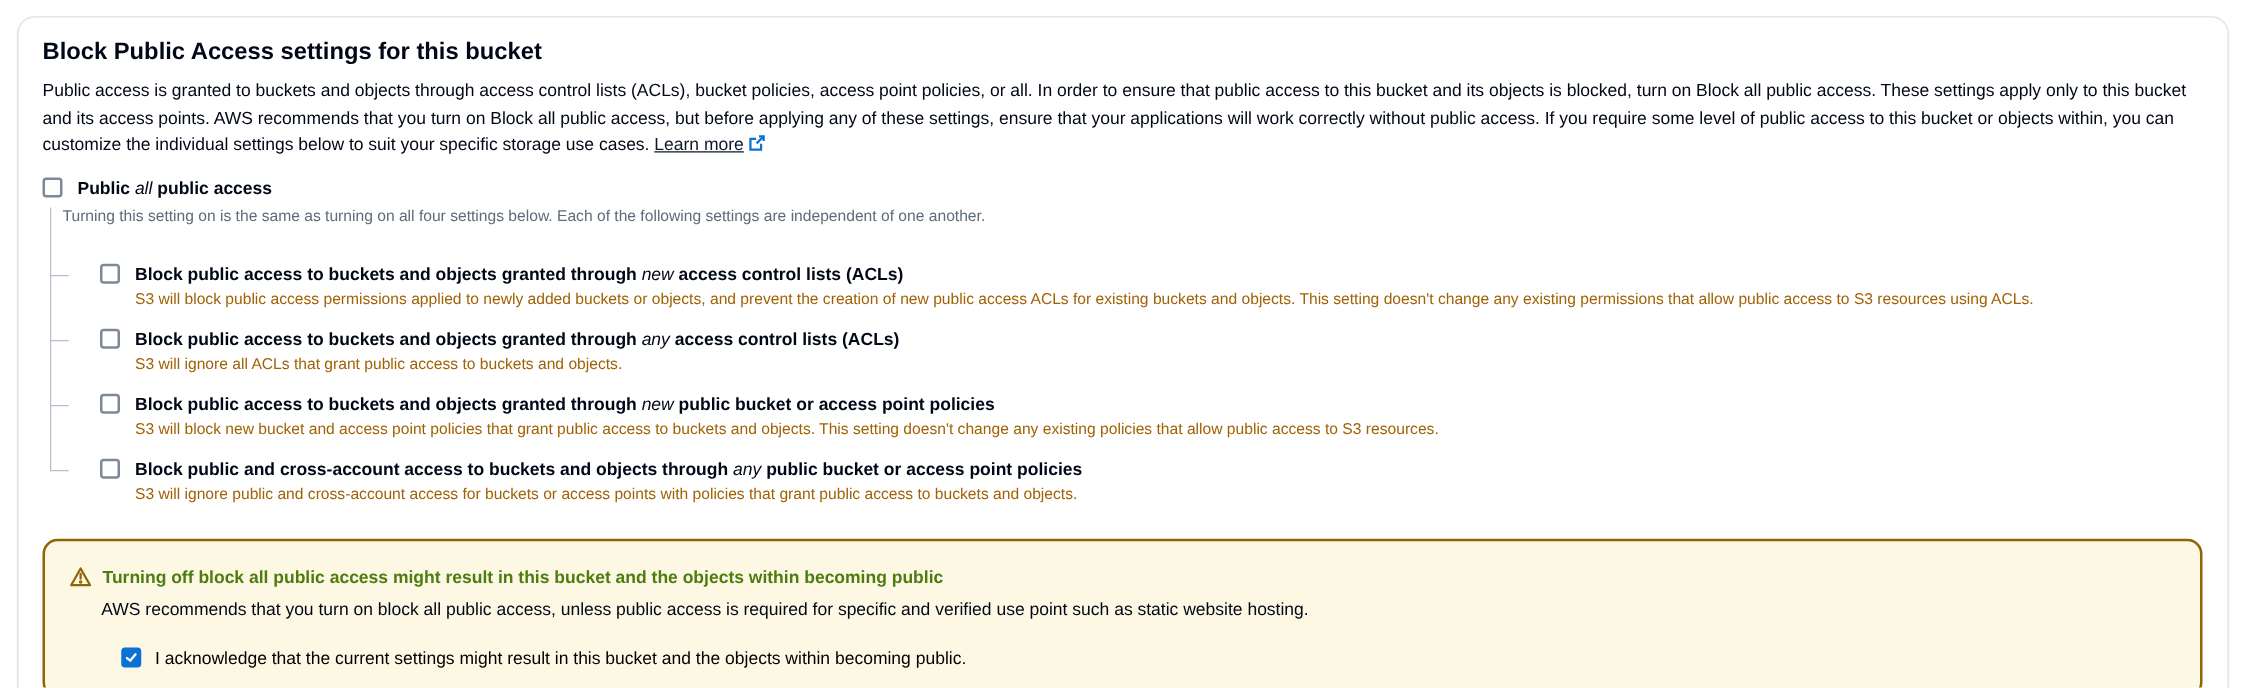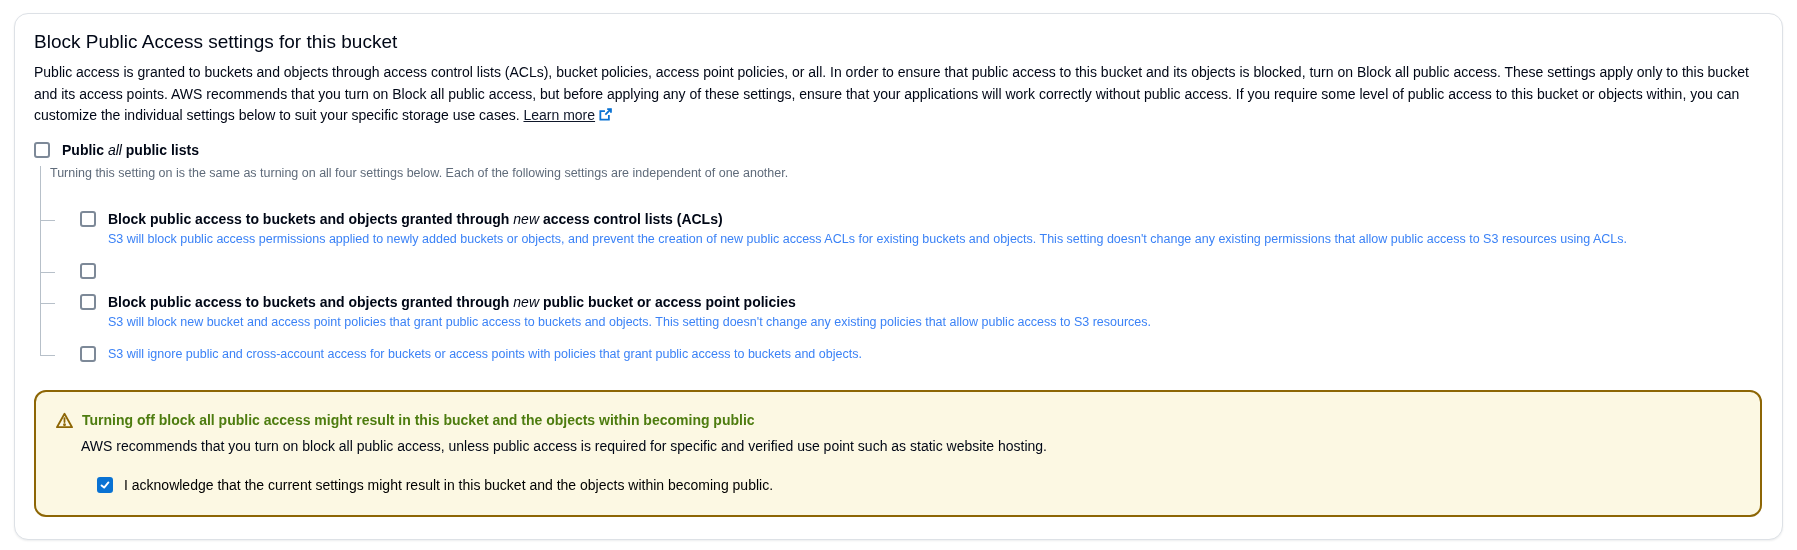--- a/index.html
+++ b/index.html
@@ -14,21 +14,21 @@
   .card {
     background:#ffffff;
     border:1px solid #dde1e6;
     border-radius:14px;
     box-shadow:0 1px 2px rgba(0,28,36,.08);
     padding:15px 20px 22px 19px;
     min-height:522px;
   }
   h1.title {
     margin:0 0 7px 0;
-    font-size:19px; line-height:26px; font-weight:400; color:#000716;
+    font-size:19px; line-height:26px; font-weight:700; color:#000716;
   }
   .intro {
     font-size:14px; line-height:21.5px; color:#000716;
     margin:0 0 13px 0;
   }
   a.learn-more {
     color:#0f172a; text-decoration:underline; font-weight:400; cursor:pointer;
     white-space:nowrap;
   }
   a.learn-more svg { vertical-align:-2px; margin-left:3px; }
@@ -40,21 +40,21 @@
     margin-top:2px; display:flex; align-items:center; justify-content:center;
     cursor:pointer;
   }
   .cb svg { display:none; }
   .cb.checked { background:#0972d3; border-color:#0972d3; }
   .cb.checked svg { display:block; }
 
   .setting-row { display:flex; gap:12px; align-items:flex-start; }
   .setting-label { font-size:14px; line-height:20px; font-weight:700; color:#000716; cursor:pointer; }
   .setting-label i { font-weight:400; }
-  .setting-desc { font-size:12.5px; line-height:18px; color:#3b82f6; margin-top:1px; }
+  .setting-desc { font-size:12.5px; line-height:18px; color:#a16207; margin-top:1px; }
 
   
   .children { margin-left:6px; margin-top:4px; }
   .group-desc {
     position:relative; padding-left:10px; padding-bottom:27px;
     font-size:12.5px; line-height:18px; color:#5f6b7a;
   }
   .group-desc::before {
     content:""; position:absolute; left:0; top:2px; bottom:0; width:1px; background:#b7c0c9;
   }
@@ -97,21 +97,21 @@
             <path d="M13.6 2.4 L7.8 8.2"></path>
             <path d="M11.6 8.6v4.9H2.5V4.4h4.9"></path>
           </svg></a>
     </p>
 
     <div class="setting-row">
       <div class="cb">
         
       </div>
       <div>
-        <span class="setting-label"><span>Public </span><i>all</i><span> public lists</span></span>
+        <span class="setting-label"><span>Public </span><i>all</i><span> public access</span></span>
       </div>
     </div>
 
     <div class="children">
       <div class="group-desc">Turning this setting on is the same as turning on all four settings below. Each of the following settings are independent of one another.</div>
 
       <div class="tree-item">
         <div class="setting-row">
           <div class="cb">
             
@@ -121,20 +121,24 @@
             <div class="setting-desc">S3 will block public access permissions applied to newly added buckets or objects, and prevent the creation of new public access ACLs for existing buckets and objects. This setting doesn't change any existing permissions that allow public access to S3 resources using ACLs.</div>
           </div>
         </div>
       </div>
 
       <div class="tree-item">
         <div class="setting-row">
           <div class="cb">
             
           </div>
+          <div>
+            <span class="setting-label"><span>Block public access to buckets and objects granted through </span><i>any</i><span> access control lists (ACLs)</span></span>
+            <div class="setting-desc">S3 will ignore all ACLs that grant public access to buckets and objects.</div>
+          </div>
         </div>
       </div>
 
       <div class="tree-item">
         <div class="setting-row">
           <div class="cb">
             
           </div>
           <div>
             <span class="setting-label"><span>Block public access to buckets and objects granted through </span><i>new</i><span> public bucket or access point policies</span></span>
@@ -142,20 +146,21 @@
           </div>
         </div>
       </div>
 
       <div class="tree-item">
         <div class="setting-row">
           <div class="cb">
             
           </div>
           <div>
+            <span class="setting-label"><span>Block public and cross-account access to buckets and objects through </span><i>any</i><span> public bucket or access point policies</span></span>
             <div class="setting-desc">S3 will ignore public and cross-account access for buckets or access points with policies that grant public access to buckets and objects.</div>
           </div>
         </div>
       </div>
     </div>
 
     <div class="warning">
       <div class="warning-head">
         <svg class="warning-icon" width="17" height="17" viewBox="0 0 16 16" fill="none" stroke="#8d6605" stroke-width="1.7" stroke-linejoin="round">
           <path d="M8 1.7 L15.1 14.3 H0.9 Z"></path>

